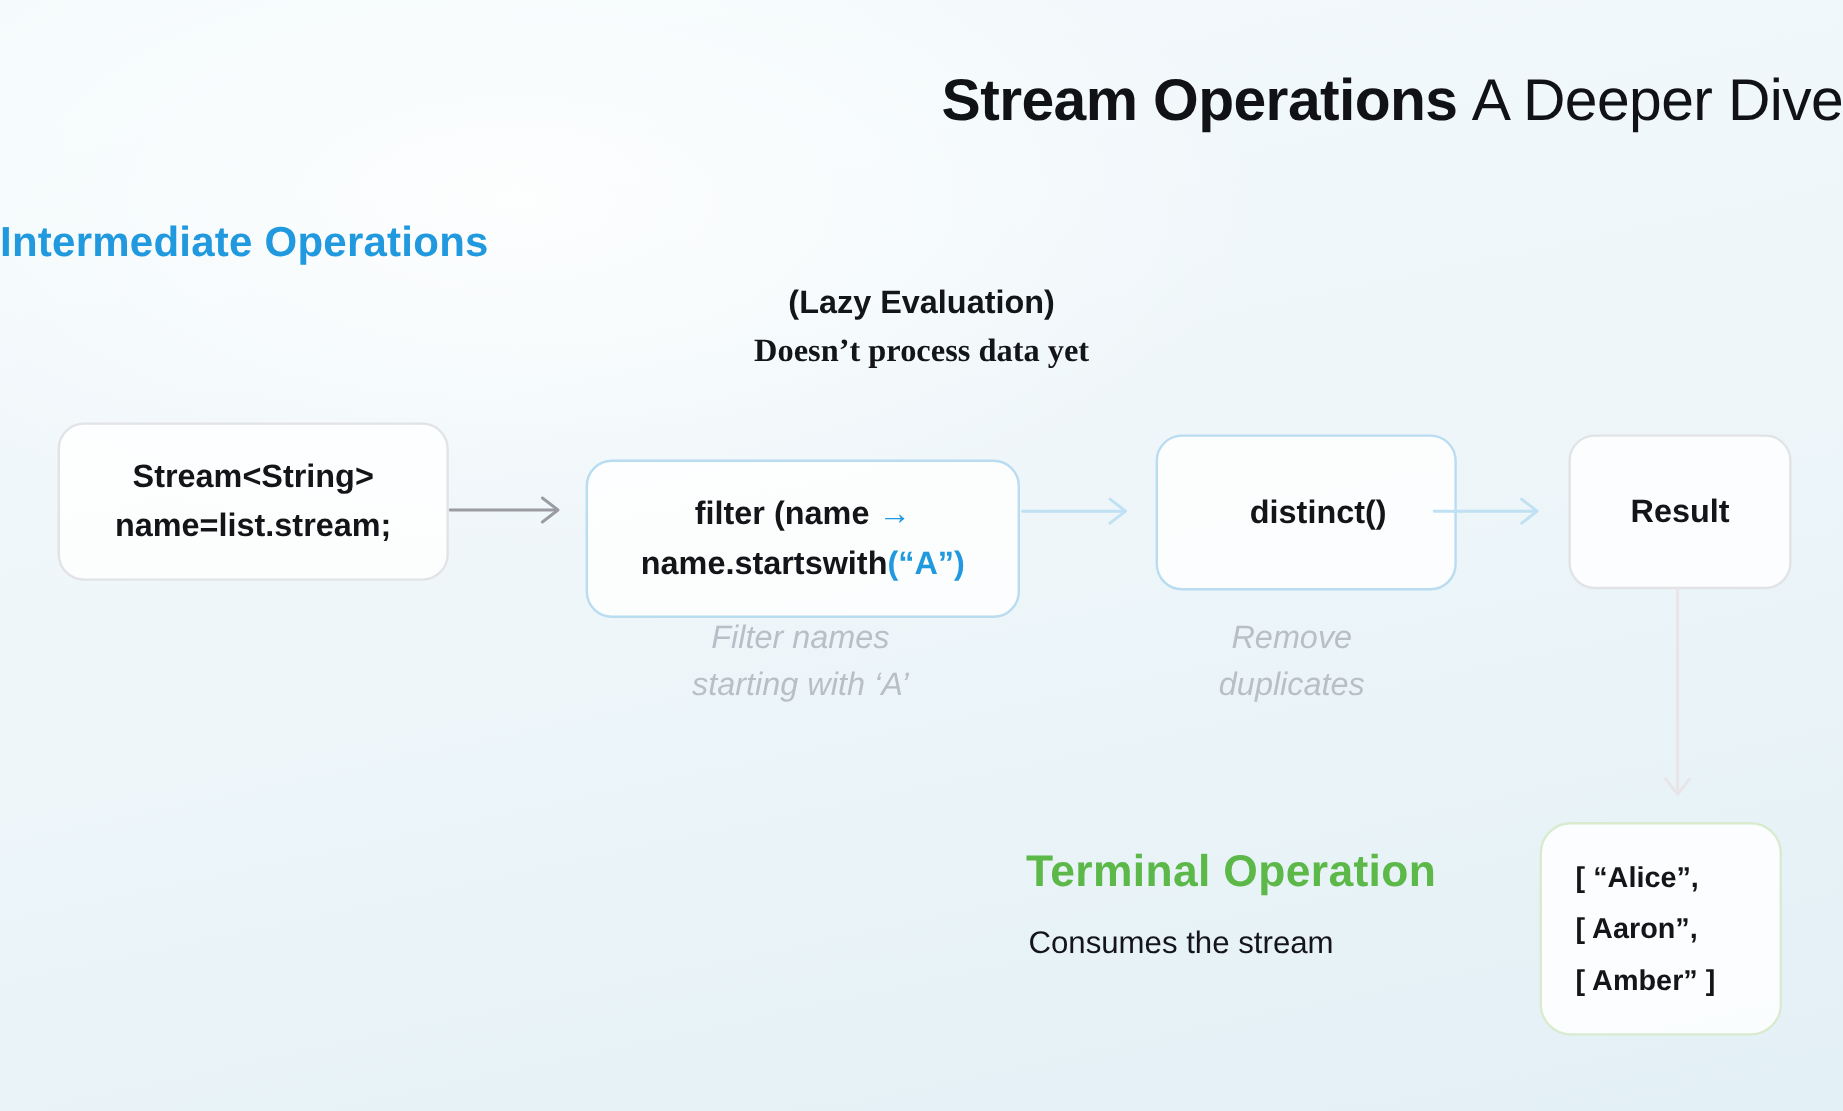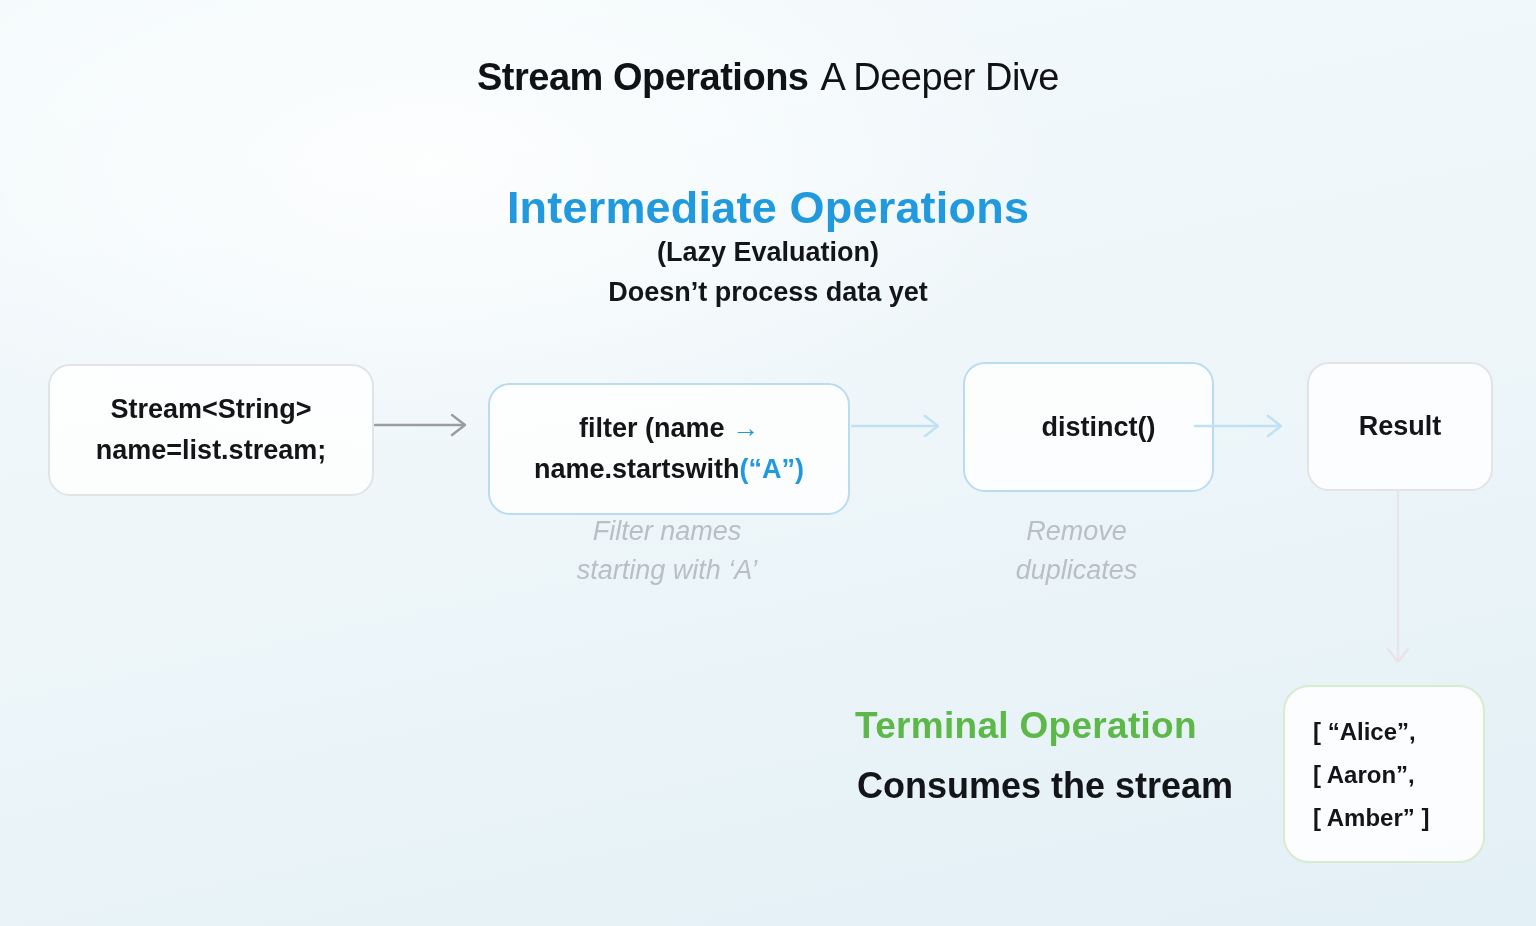--- a/index.html
+++ b/index.html
@@ -17,62 +17,62 @@
   }
   html,body{margin:0;padding:0;}
   .canvas{
     position:relative;width:1536px;height:926px;overflow:hidden;
     font-family:"Liberation Sans",sans-serif;color:var(--text-dark);
     background:
       radial-gradient(900px 420px at 28% 18%, rgba(255,255,255,.85), rgba(255,255,255,0) 70%),
       linear-gradient(168deg,#f4fafc 0%, #eef6f9 48%, #e3f0f6 100%);
   }
   .title{
-    position:absolute;top:56px;left:0;width:100%;margin:0;text-align:center;
-    font-size:38px;font-weight:400;letter-spacing:-0.5px;color:#101216;
+    position:absolute;top:56px;left:0;width:100%;margin:0;text-align:right;
+    font-size:49px;font-weight:400;letter-spacing:-0.5px;color:#101216;
   }
   .title .b{font-weight:700;}
   .title .r{margin-left:12px;}
   .int-heading{
-    position:absolute;top:182px;left:0;width:100%;text-align:center;
-    font-size:45px;font-weight:700;color:var(--accent-blue);letter-spacing:0.2px;
+    position:absolute;top:182px;left:0;width:100%;text-align:left;
+    font-size:35px;font-weight:700;color:var(--accent-blue);letter-spacing:0.2px;
   }
   .int-sub1{position:absolute;top:237px;left:0;width:100%;text-align:center;font-size:27px;font-weight:600;}
-  .int-sub2{position:absolute;top:277px;left:0;width:100%;text-align:center;font-size:27px;font-weight:600;}
+  .int-sub2{position:absolute;top:277px;left:0;width:100%;text-align:center;font-size:27px;font-weight:600;font-family:Liberation Serif, serif;}
 
   .box{
     position:absolute;background:rgba(255,255,255,0.82);
     border:2px solid var(--border-gray);border-radius:22px;
     display:flex;flex-direction:column;align-items:center;justify-content:center;
     font-size:27px;font-weight:600;line-height:41px;text-align:center;
   }
   .box-blue{border-color:var(--border-blue);}
   .box-green{border-color:var(--border-green);}
   .blue{color:var(--accent-blue);}
-  .box-source{left:48px;top:364px;width:322px;height:128px;}
+  .box-source{left:48px;top:352px;width:322px;height:128px;}
   .box-filter{left:488px;top:362px;width:358px;height:128px;margin-top:21px;}
   .box-distinct{left:963px;top:362px;width:227px;height:126px;padding-left:20px;}
   .box-result{left:1307px;top:362px;width:182px;height:125px;}
 
   .caption{
     position:absolute;text-align:center;font-size:27px;font-weight:500;
     color:var(--caption-gray);line-height:39px;font-style:italic;
   }
   .caption-filter{left:468px;top:512px;width:398px;}
   .caption-distinct{left:943px;top:512px;width:267px;}
 
   .arrow{position:absolute;}
   .arrow svg{display:block;}
 
   .terminal-heading{
     position:absolute;left:855px;top:705px;font-size:37px;font-weight:600;
     color:var(--accent-green);letter-spacing:0.3px;
   }
   .terminal-desc{
-    position:absolute;left:857px;top:766px;font-size:36px;font-weight:700;line-height:39px;
+    position:absolute;left:857px;top:766px;font-size:26px;font-weight:400;line-height:39px;
   }
 
   .box-output{
     left:1283px;top:685px;width:202px;height:178px;border-radius:26px;
     align-items:flex-start;padding-left:28px;box-sizing:border-box;
     line-height:43px;font-size:24px;text-align:left;
   }
 </style>
 </head>
 <body>

